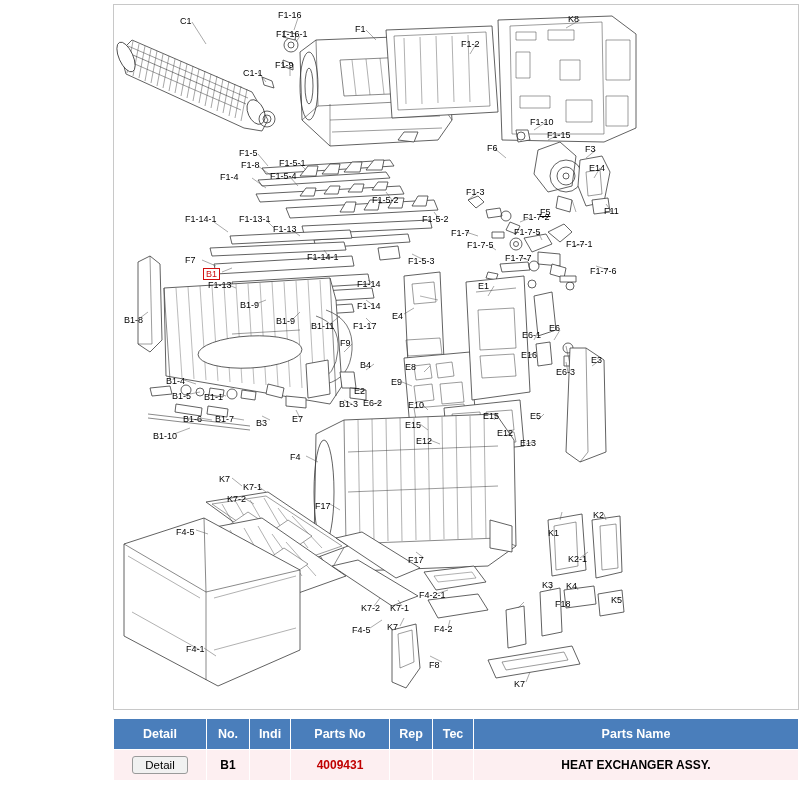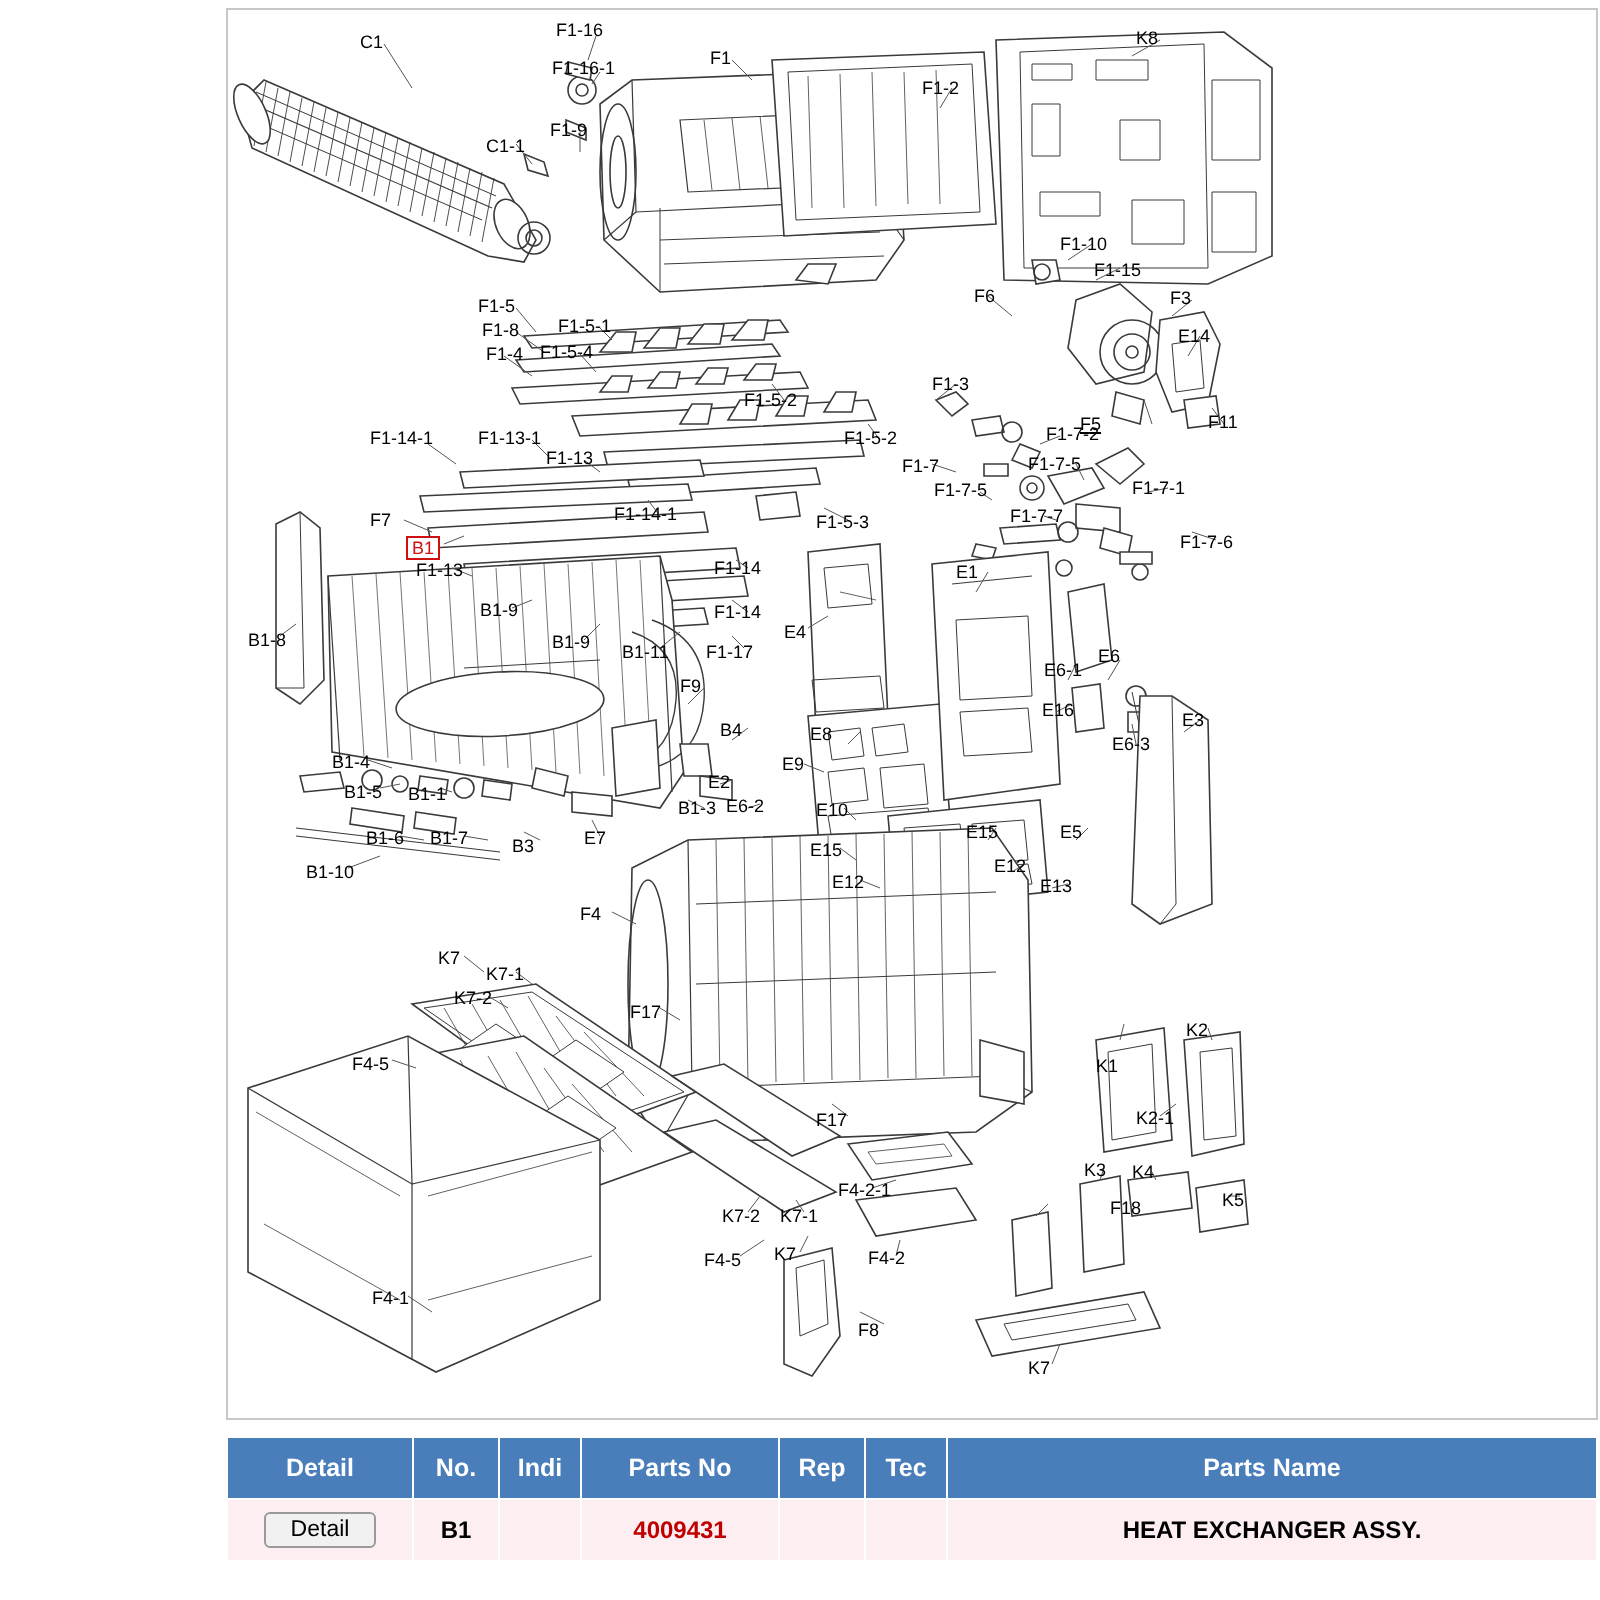--- a/index.html
+++ b/index.html
@@ -542,21 +542,21 @@
         <div class="lbl" style="left: 275px; top: 60px;">F1-9</div>
         <div class="lbl" style="left: 243px; top: 68px;">C1-1</div>
         <div class="lbl" style="left: 530px; top: 117px;">F1-10</div>
         <div class="lbl" style="left: 547px; top: 130px;">F1-15</div>
         <div class="lbl" style="left: 487px; top: 143px;">F6</div>
         <div class="lbl" style="left: 585px; top: 144px;">F3</div>
         <div class="lbl" style="left: 239px; top: 148px;">F1-5</div>
         <div class="lbl" style="left: 241px; top: 160px;">F1-8</div>
         <div class="lbl" style="left: 279px; top: 158px;">F1-5-1</div>
         <div class="lbl" style="left: 589px; top: 163px;">E14</div>
-        <div class="lbl" style="left: 243px; top: 172px;">F1-4</div>
+        <div class="lbl" style="left: 220px; top: 172px;">F1-4</div>
         <div class="lbl" style="left: 270px; top: 171px;">F1-5-4</div>
         <div class="lbl" style="left: 466px; top: 187px;">F1-3</div>
         <div class="lbl" style="left: 372px; top: 195px;">F1-5-2</div>
         <div class="lbl" style="left: 540px; top: 207px; text-decoration: underline;">F5</div>
         <div class="lbl" style="left: 604px; top: 206px;">F11</div>
         <div class="lbl" style="left: 422px; top: 214px;">F1-5-2</div>
         <div class="lbl" style="left: 523px; top: 212px;">F1-7-2</div>
         <div class="lbl" style="left: 185px; top: 214px;">F1-14-1</div>
         <div class="lbl" style="left: 239px; top: 214px;">F1-13-1</div>
         <div class="lbl" style="left: 273px; top: 224px;">F1-13</div>

